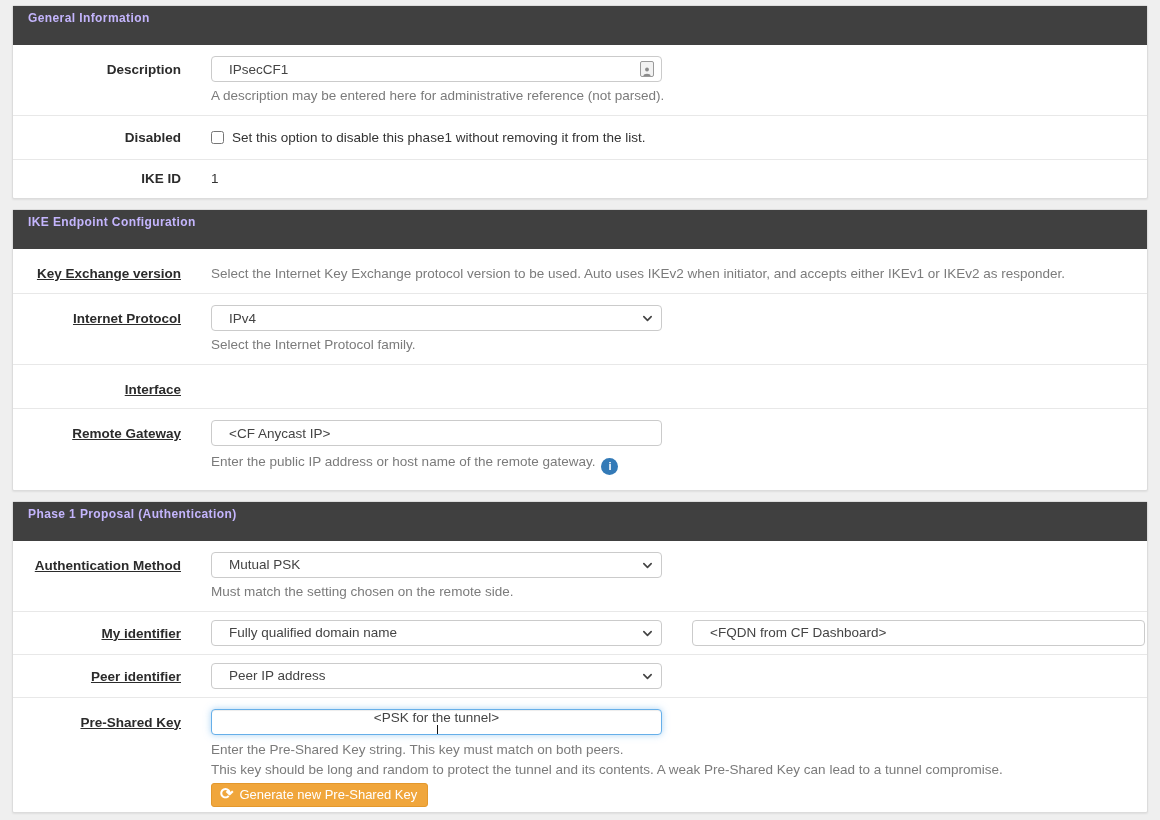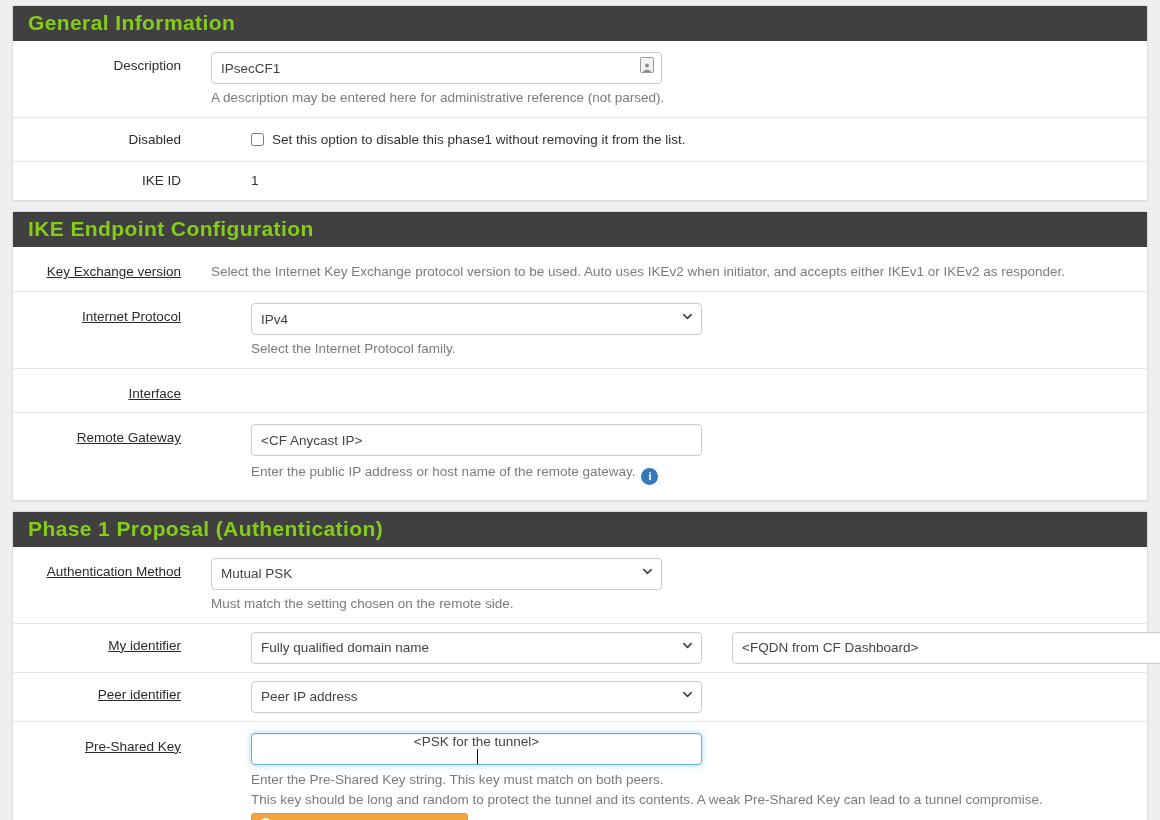--- a/index.html
+++ b/index.html
@@ -13,58 +13,58 @@
   }
   .panel {
     background:#fff;
     border:1px solid #dcdcdc;
     border-radius:2px;
     box-shadow:0 1px 2px rgba(0,0,0,.07);
     margin-bottom:10px;
   }
   .panel-header {
     background:#404040;
-    color:#84cc16;
-    font-size:21px;
+    color:#c4b5fd;
+    font-size:12px;
     font-weight:bold;
     letter-spacing:.4px;
-    padding:5px 15px 6px 15px;
+    padding:5px 15px 20px 15px;
   }
   .row {
     display:flex;
     align-items:flex-start;
   }
-  .row + .row { border-top:1px solid #e8e8e8;gap:40px; }
+  .row + .row { border-top:1px solid #e8e8e8; }
   .col-label {
     flex:0 0 183px;
     padding-right:15px;
     text-align:right;
-    font-weight:normal;
+    font-weight:bold;
     color:#2b2b2b;
     padding-top:5px;
     line-height:18px;
   }
   .col-label.linked { text-decoration:underline; }
   .col-content { flex:1; padding-left:15px; padding-right:4px; }
   .pad-lg { padding-top:11px; padding-bottom:9px; }
   .pad-md { padding-top:12px; padding-bottom:12px; }
   .pad-sm { padding-top:10px; padding-bottom:10px; }
   .pad-id { padding-top:8px; padding-bottom:8px; }
   .pad-psk { padding-top:11px; padding-bottom:5px; }
 
   .text-input, .select, .fake-input {
     width:451px;
-    height:32px;
+    height:26px;
     border:1px solid #cbcbcb;
     border-radius:4px;
     background:#fff;
     font-family:"Liberation Sans", sans-serif;
     font-size:13.5px;
     color:#444;
-    padding:0 9px;
+    padding:0 17px;
   }
   .text-input { display:block; }
   .select {
     position:relative;
     display:flex;
     align-items:center;
     cursor:default;
     padding-right:26px;
   }
   .select .chev {

